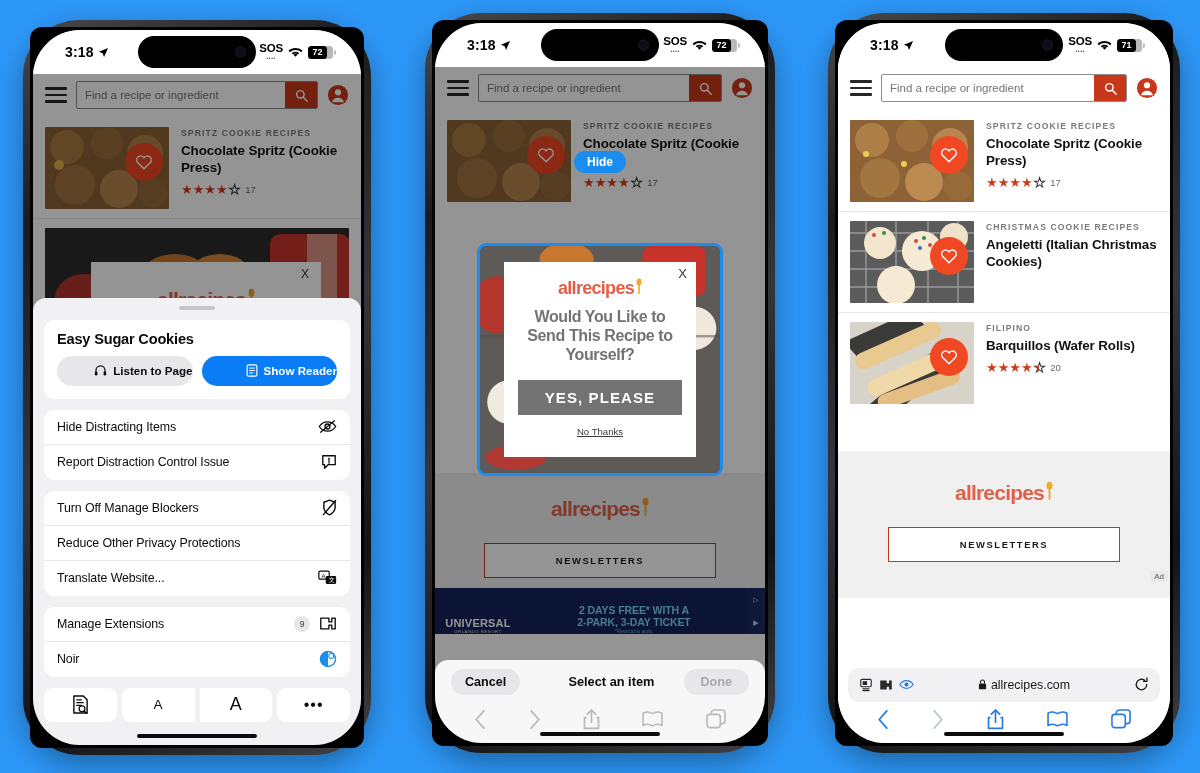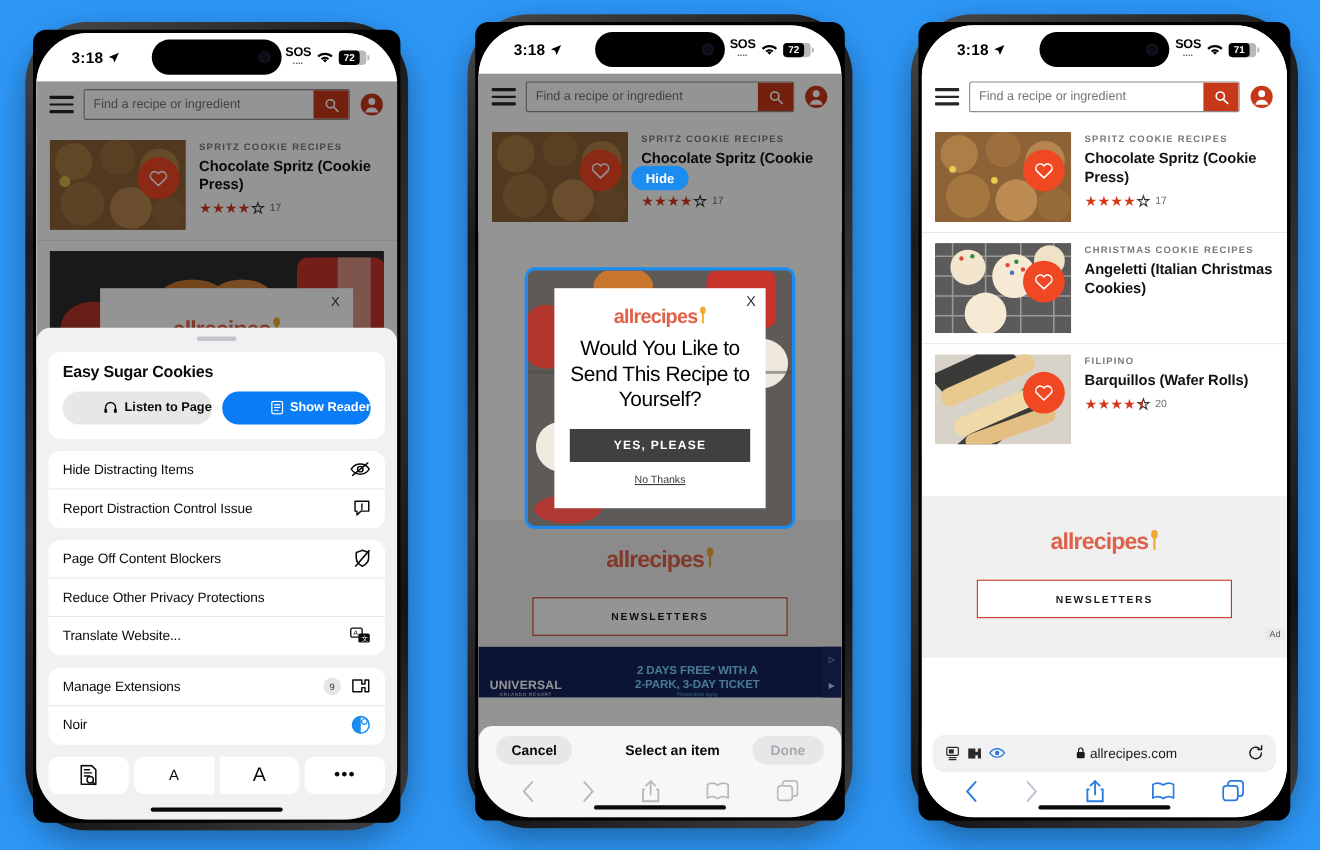--- a/index.html
+++ b/index.html
@@ -211,25 +211,25 @@
   }
   .ar-modal-bg { position:absolute; inset:0; }
   .ar-modal {
     position:relative; margin:0 24px; background:#fff;
     padding:8px 14px 18px; text-align:center;
   }
   .modal-x { position:absolute; right:9px; top:4px; font-size:13px; color:#333; cursor:pointer;}
   .modal-logo { margin:8px auto 8px; display:inline-flex; align-items:flex-start;}
   .modal-logo .word { font-size:18px;font-weight:bold;color:#e0614a;letter-spacing:-.7px;}
   .modal-h {
-    font-size:19px; font-weight:normal; color:#000000; line-height:1.2; letter-spacing:-.4px;
+    font-size:16px; font-weight:bold; color:#737373; line-height:1.2; letter-spacing:-.4px;
   }
   .modal-yes {
     margin:15px 0 0; width:100%; padding:9px 0; border:0; cursor:pointer;
-    background:#404040; color:#fff; font-size:11px; font-weight:bold; letter-spacing:1.1px;
+    background:#737373; color:#fff; font-size:15px; font-weight:bold; letter-spacing:1.1px;
     font-family:"Liberation Sans",sans-serif;
   }
   .modal-no {
     display:inline-block; margin-top:11px; font-size:9.6px;
     color:#3b3b3b; text-decoration:underline; cursor:pointer;text-align:right;
   }
   .hide-tip {
     position:absolute; left:50%; transform:translateX(-50%);
     top:128px; background:#1b8cf0; color:#fff;
     padding:4px 13px; border-radius:12px; font-size:12px; font-weight:bold;
@@ -436,21 +436,21 @@
                       <path d="M9 4.8v3.4" stroke="#0b0b0b" stroke-width="1.5" stroke-linecap="round"></path>
                       <circle cx="9" cy="10" r=".9" fill="#0b0b0b"></circle>
                     </svg>
            </span>
          </span>
        </div>
      </div>
 
      <div class="card">
        <div class="mrow">
-         <span class="lbl">Page Off Content Blockers</span>
+         <span class="lbl">Turn Off Manage Blockers</span>
          <span class="rt">
            <span>
              <svg width="15" height="17" viewBox="0 0 16 18">
                       <path d="M8 1.2 14 3.4v5.2c0 4-2.6 6.6-6 8.2-3.4-1.6-6-4.2-6-8.2V3.4z" fill="none" stroke="#0b0b0b" stroke-width="1.5"></path>
                       <path d="M1.5 16.6 14.5 1.6" stroke="#0b0b0b" stroke-width="1.5" stroke-linecap="round"></path>
                     </svg>
            </span>
          </span>
        </div>
        <div class="mrow">

